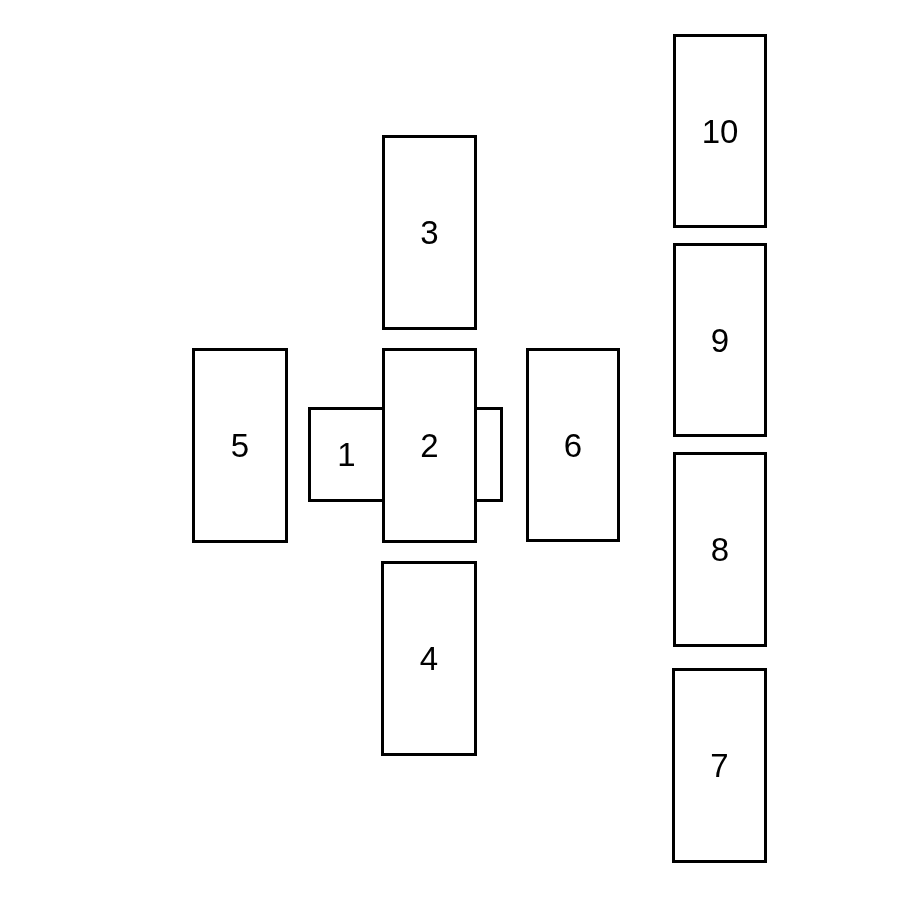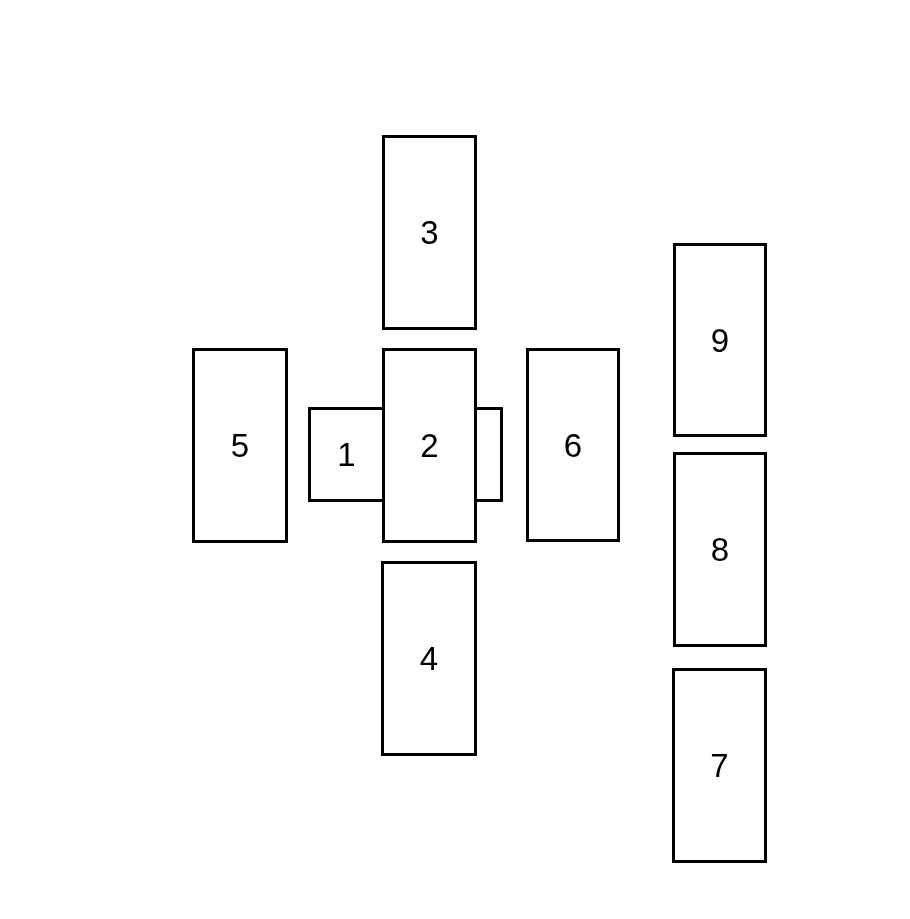--- a/index.html
+++ b/index.html
@@ -76,20 +76,23 @@
   </div>
 
   <div class="card card-5">
     <span class="card-label">5</span>
   </div>
 
   <div class="card card-6">
     <span class="card-label">6</span>
   </div>
 
+  <div class="card card-10">
+    <span class="card-label">10</span>
+  </div>
 
   <div class="card card-9">
     <span class="card-label">9</span>
   </div>
 
   <div class="card card-8">
     <span class="card-label">8</span>
   </div>
 
   <div class="card card-7">

